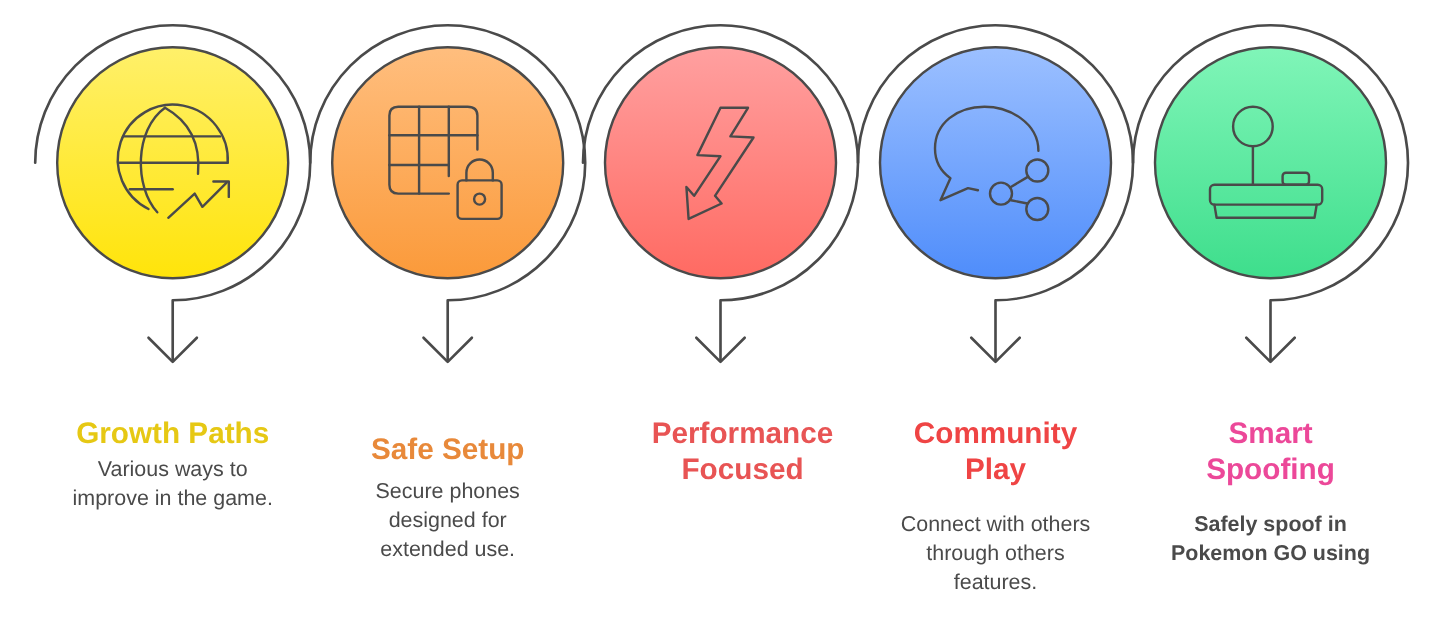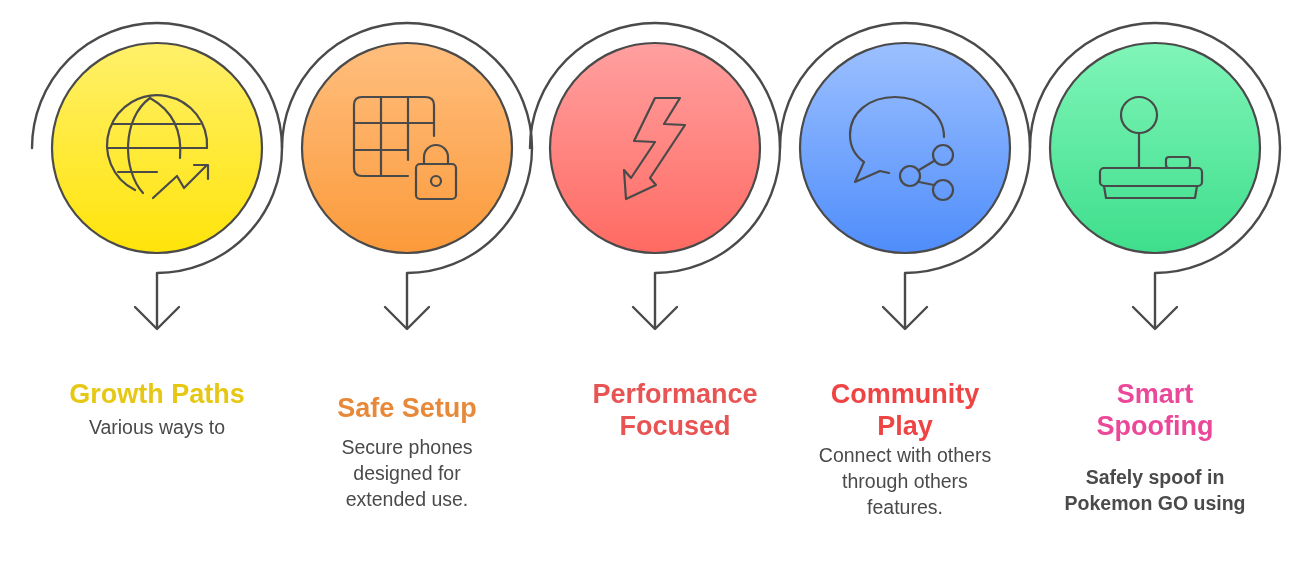--- a/index.html
+++ b/index.html
@@ -102,20 +102,21 @@
     </g>
 </svg>
 
 <div id="labels">
     <div class="label-block" style="left: 42px; top: 378px;">
       <div class="title" style="color: rgb(230, 200, 20);">
         <div>Growth Paths</div>
       </div>
       <div class="desc" style="margin-top: 4px;">
         <div>Various ways to</div>
+        <div>improve in the game.</div>
       </div>
     </div>
     <div class="label-block" style="left: 292px; top: 392px;">
       <div class="title" style="color: rgb(232, 137, 58);">
         <div>Safe Setup</div>
       </div>
       <div class="desc" style="margin-top: 10px;">
         <div>Secure phones</div>
         <div>designed for</div>
         <div>extended use.</div>
@@ -125,21 +126,21 @@
       <div class="title" style="color: rgb(232, 84, 84);">
         <div>Performance</div>
         <div>Focused</div>
       </div>
     </div>
     <div class="label-block" style="left: 790px; top: 378px;">
       <div class="title" style="color: #ef4444;">
         <div>Community</div>
         <div>Play</div>
       </div>
-      <div class="desc" style="">
+      <div class="desc" style="margin-top: 22px;">
         <div>Connect with others</div>
         <div>through others</div>
         <div>features.</div>
       </div>
     </div>
     <div class="label-block" style="left: 1040px; top: 378px;">
       <div class="title" style="color: #ec4899;">
         <div>Smart</div>
         <div>Spoofing</div>
       </div>

